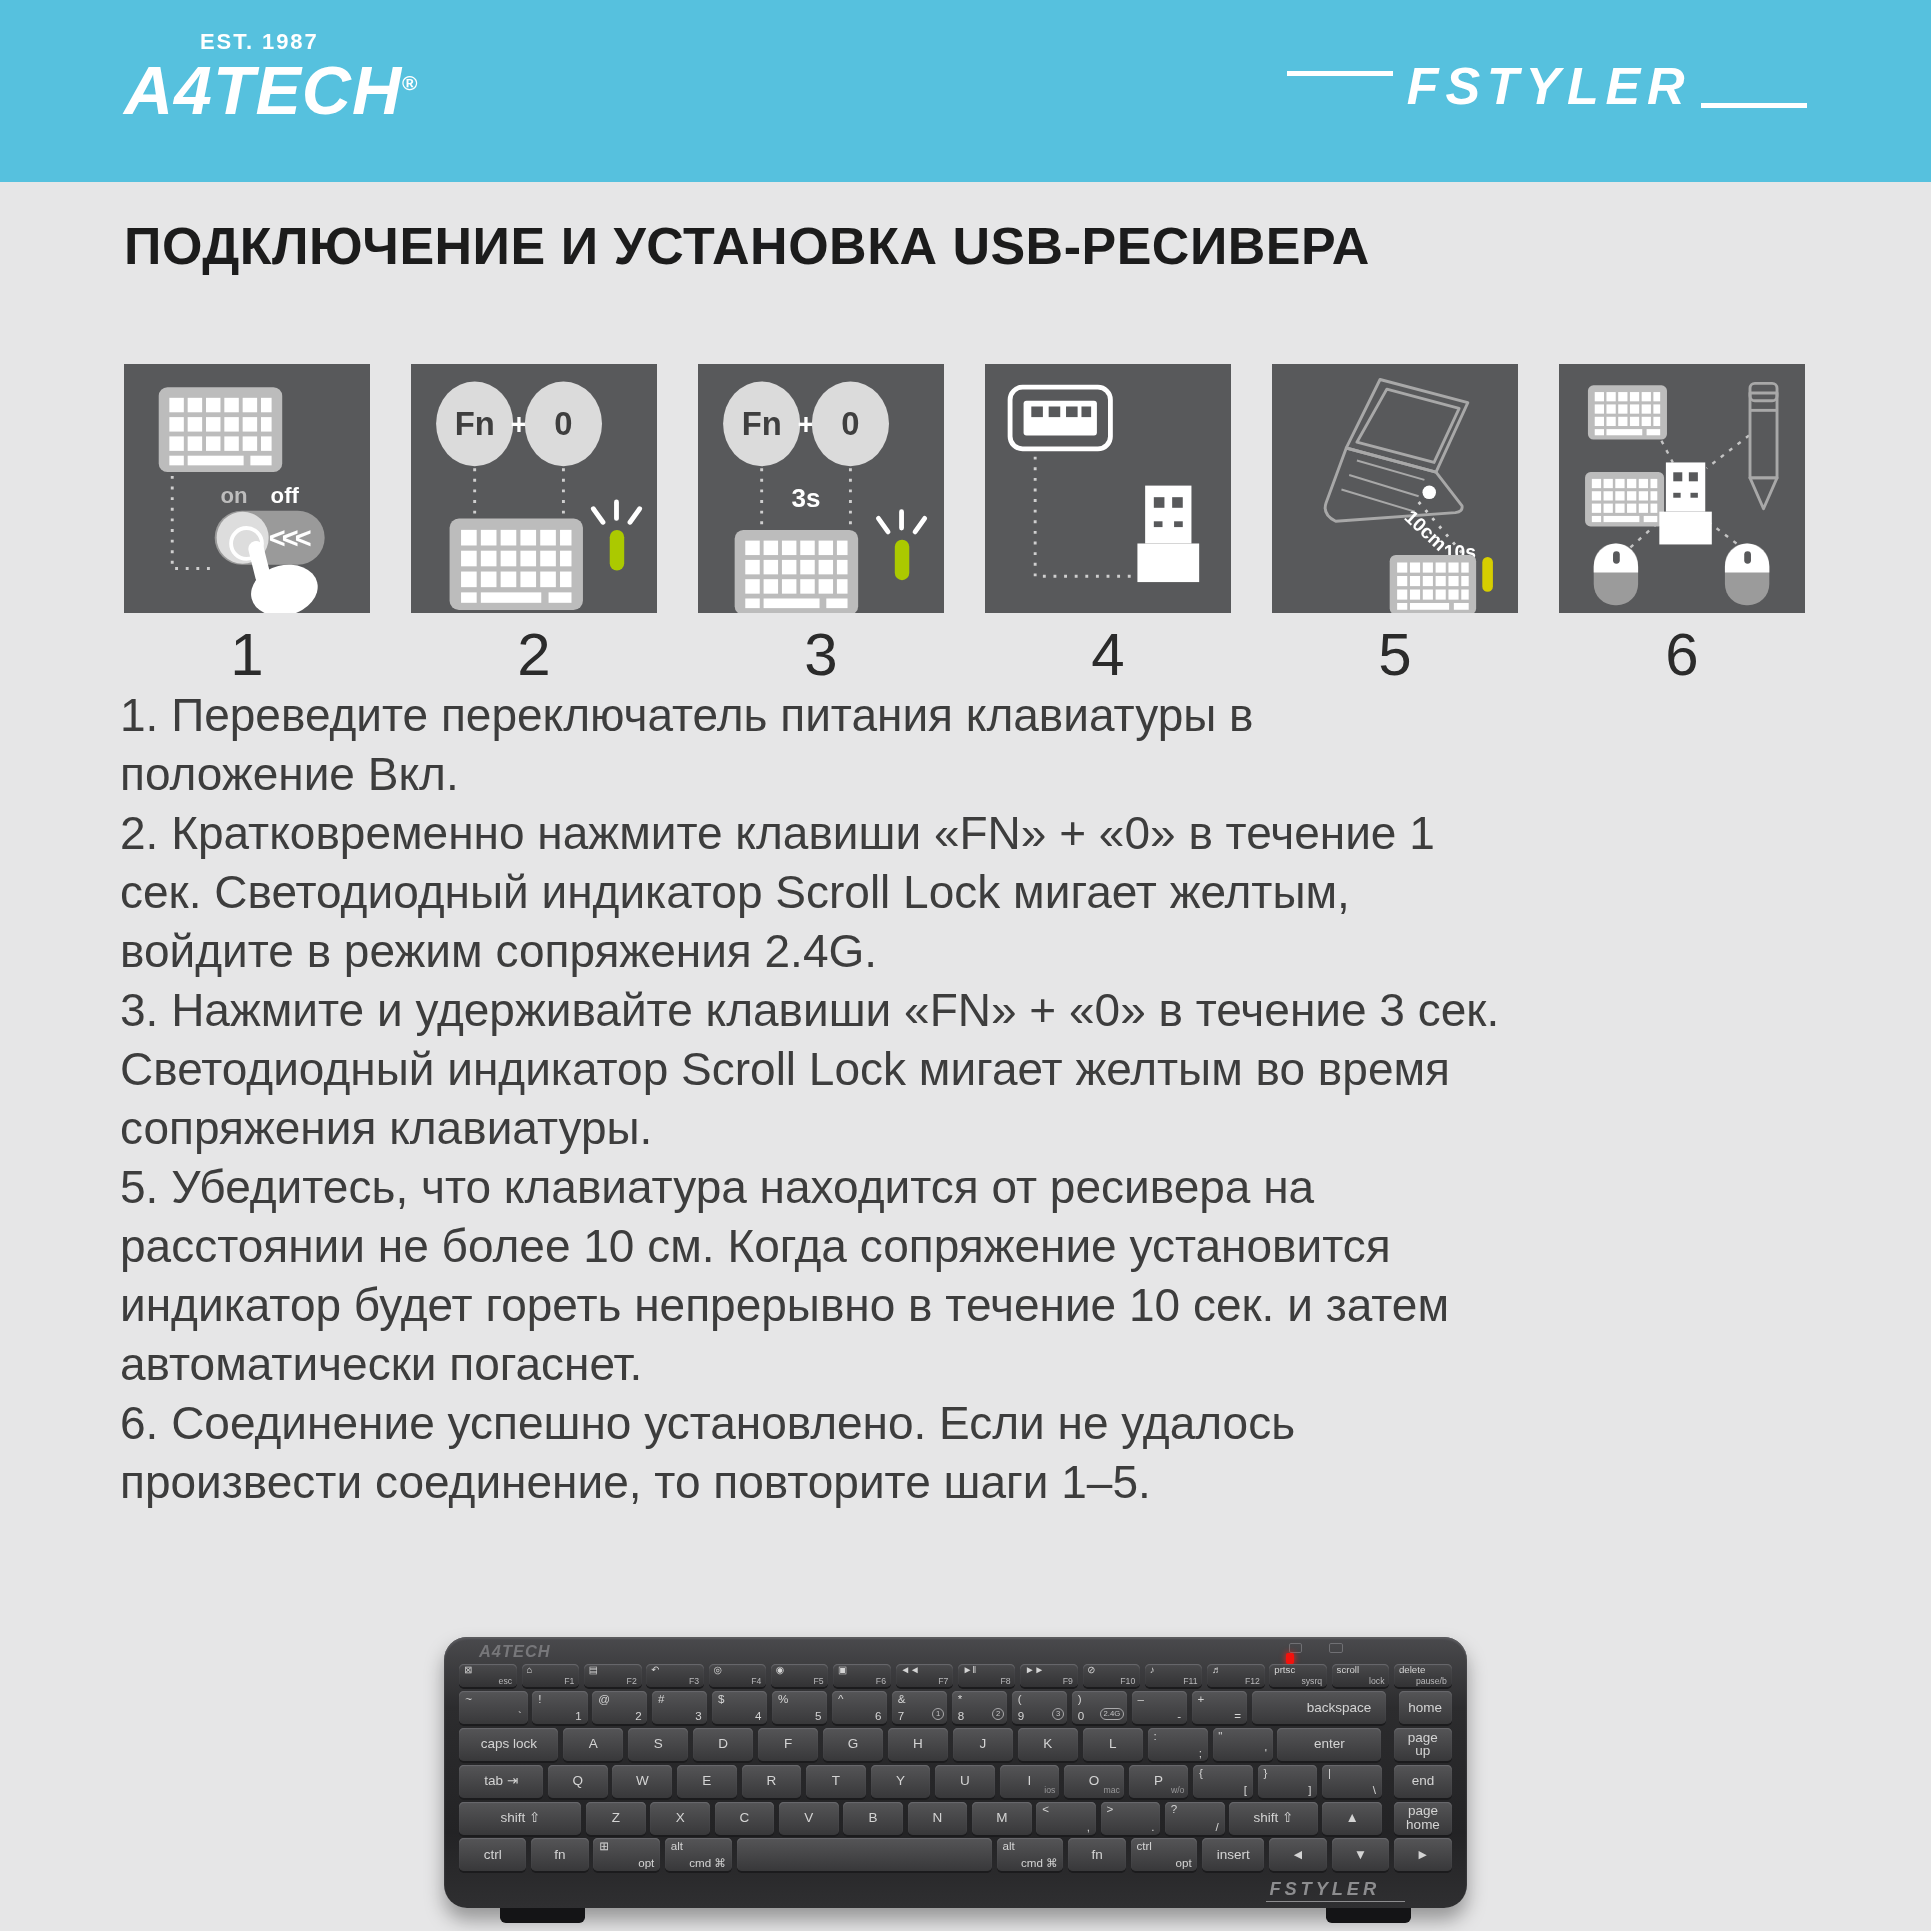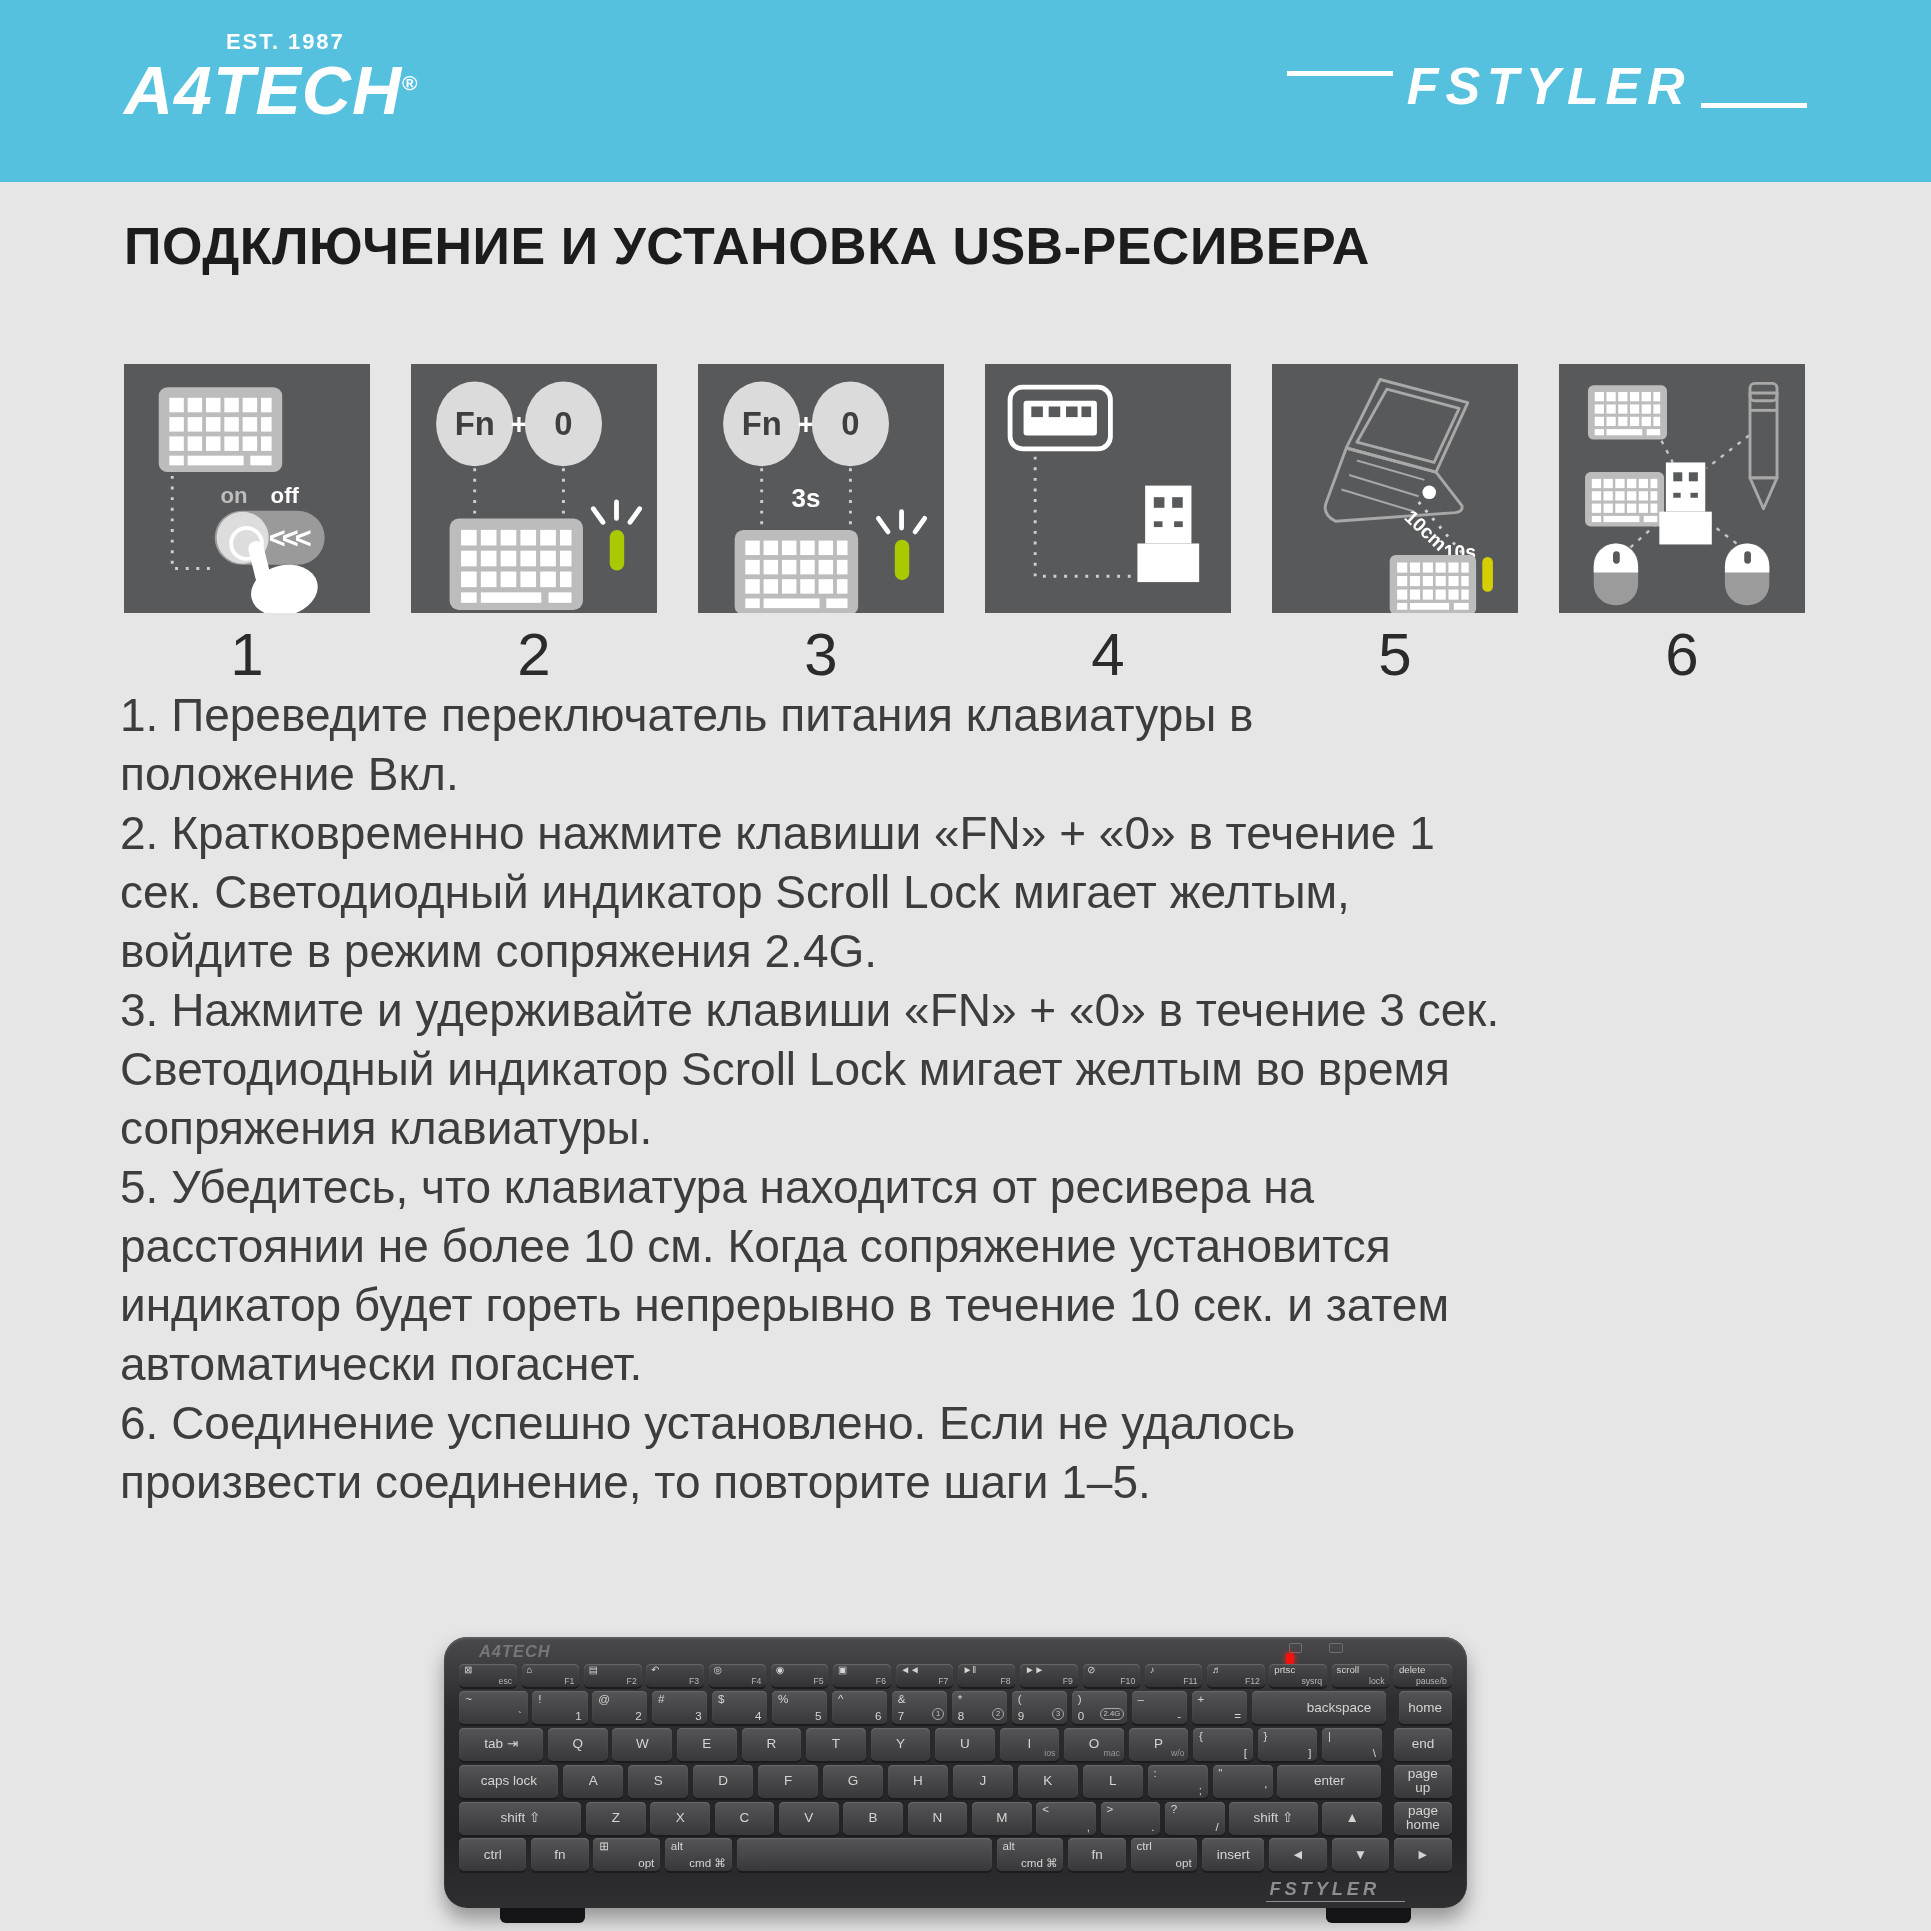--- a/index.html
+++ b/index.html
@@ -3,21 +3,21 @@
 <meta charset="utf-8">
 <style>
   html,body{margin:0;padding:0}
   body{
     width:1931px;height:1931px;position:relative;overflow:hidden;
     background:#e6e6e7;font-family:"Liberation Sans",sans-serif;
   }
   
   .header{position:absolute;left:0;top:0;width:1931px;height:182px;background:#56c1de}
   .brand{position:absolute;left:124px;top:29px;color:#fff}
-  .brand-est{font-size:22px;font-weight:bold;letter-spacing:1.9px;margin-left:102px}
+  .brand-est{font-size:22px;font-weight:bold;letter-spacing:1.9px;margin-left:76px}
   .brand-name{font-size:68px;font-weight:800;font-style:italic;line-height:1.05;letter-spacing:1px}
   .reg{font-size:21px;vertical-align:super;font-style:normal}
   .fstyler{position:absolute;right:124px;top:56px;display:flex;align-items:center}
   .fs-line{width:106px;height:4.8px;background:#fff;margin-right:13.5px;margin-top:-25px}
   .fs-text{color:#fff;font-size:52px;font-weight:bold;font-style:italic;letter-spacing:6.8px}
   .fs-tail{width:106px;height:4.8px;background:#fff;margin-left:9.7px;margin-top:39px}
   
   .title{position:absolute;left:124px;top:216px;font-size:52px;font-weight:700;color:#1c1c1c;letter-spacing:0.5px}
   
   .steps{position:absolute;left:124px;top:364px;display:flex;gap:41px}
@@ -401,20 +401,66 @@
             <span class="kbt">=</span>
           </div>
           <div class="kb-key" style="flex: 1.9 1 0%; padding-left: 46px;">
             <span class="kc">backspace</span>
           </div>
           <div class="kb-key" style="flex: 0.95 1 0%; margin-left: 7.7px; align-items: flex-end;">
             <span class="kc">home</span>
           </div>
         </div>
         <div class="kb-row">
+          <div class="kb-key" style="flex: 1.8 1 0%;">
+            <span class="kc">caps lock</span>
+          </div>
+          <div class="kb-key" style="flex: 1 1 0%;">
+            <span class="kc">A</span>
+          </div>
+          <div class="kb-key" style="flex: 1 1 0%;">
+            <span class="kc">S</span>
+          </div>
+          <div class="kb-key" style="flex: 1 1 0%;">
+            <span class="kc">D</span>
+          </div>
+          <div class="kb-key" style="flex: 1 1 0%;">
+            <span class="kc">F</span>
+          </div>
+          <div class="kb-key" style="flex: 1 1 0%;">
+            <span class="kc">G</span>
+          </div>
+          <div class="kb-key" style="flex: 1 1 0%;">
+            <span class="kc">H</span>
+          </div>
+          <div class="kb-key" style="flex: 1 1 0%;">
+            <span class="kc">J</span>
+          </div>
+          <div class="kb-key" style="flex: 1 1 0%;">
+            <span class="kc">K</span>
+          </div>
+          <div class="kb-key" style="flex: 1 1 0%;">
+            <span class="kc">L</span>
+          </div>
+          <div class="kb-key" style="flex: 1 1 0%;">
+            <span class="kt">:</span>
+            <span class="kbt">;</span>
+          </div>
+          <div class="kb-key" style="flex: 1 1 0%;">
+            <span class="kt">"</span>
+            <span class="kbt">'</span>
+          </div>
+          <div class="kb-key" style="flex: 1.9 1 0%;">
+            <span class="kc">enter</span>
+          </div>
+          <div class="kb-key" style="flex: 0.95 1 0%; margin-left: 7.7px;">
+            <span class="kc">page up</span>
+          </div>
+        </div>
+        <div class="kb-row">
           <div class="kb-key" style="flex: 1.5 1 0%;">
             <span class="kc">tab ⇥</span>
           </div>
           <div class="kb-key" style="flex: 1 1 0%;">
             <span class="kc">Q</span>
           </div>
           <div class="kb-key" style="flex: 1 1 0%;">
             <span class="kc">W</span>
           </div>
           <div class="kb-key" style="flex: 1 1 0%;">
@@ -451,66 +497,20 @@
           <div class="kb-key" style="flex: 1 1 0%;">
             <span class="kt">}</span>
             <span class="kbt">]</span>
           </div>
           <div class="kb-key" style="flex: 1 1 0%;">
             <span class="kt">|</span>
             <span class="kbt">\</span>
           </div>
           <div class="kb-key" style="flex: 0.95 1 0%; margin-left: 7.7px;">
             <span class="kc">end</span>
-          </div>
-        </div>
-        <div class="kb-row">
-          <div class="kb-key" style="flex: 1.8 1 0%;">
-            <span class="kc">caps lock</span>
-          </div>
-          <div class="kb-key" style="flex: 1 1 0%;">
-            <span class="kc">A</span>
-          </div>
-          <div class="kb-key" style="flex: 1 1 0%;">
-            <span class="kc">S</span>
-          </div>
-          <div class="kb-key" style="flex: 1 1 0%;">
-            <span class="kc">D</span>
-          </div>
-          <div class="kb-key" style="flex: 1 1 0%;">
-            <span class="kc">F</span>
-          </div>
-          <div class="kb-key" style="flex: 1 1 0%;">
-            <span class="kc">G</span>
-          </div>
-          <div class="kb-key" style="flex: 1 1 0%;">
-            <span class="kc">H</span>
-          </div>
-          <div class="kb-key" style="flex: 1 1 0%;">
-            <span class="kc">J</span>
-          </div>
-          <div class="kb-key" style="flex: 1 1 0%;">
-            <span class="kc">K</span>
-          </div>
-          <div class="kb-key" style="flex: 1 1 0%;">
-            <span class="kc">L</span>
-          </div>
-          <div class="kb-key" style="flex: 1 1 0%;">
-            <span class="kt">:</span>
-            <span class="kbt">;</span>
-          </div>
-          <div class="kb-key" style="flex: 1 1 0%;">
-            <span class="kt">"</span>
-            <span class="kbt">'</span>
-          </div>
-          <div class="kb-key" style="flex: 1.9 1 0%;">
-            <span class="kc">enter</span>
-          </div>
-          <div class="kb-key" style="flex: 0.95 1 0%; margin-left: 7.7px;">
-            <span class="kc">page up</span>
           </div>
         </div>
         <div class="kb-row">
           <div class="kb-key" style="flex: 2.3 1 0%;">
             <span class="kc">shift ⇧</span>
           </div>
           <div class="kb-key" style="flex: 1 1 0%;">
             <span class="kc">Z</span>
           </div>
           <div class="kb-key" style="flex: 1 1 0%;">

